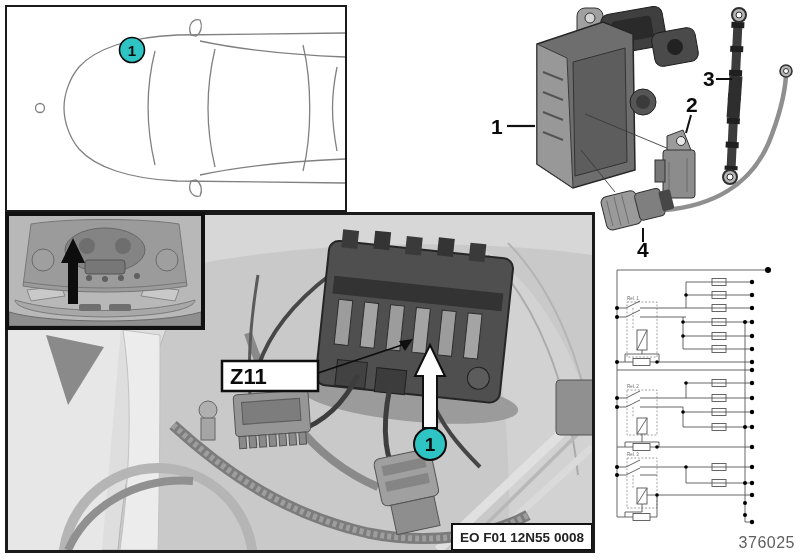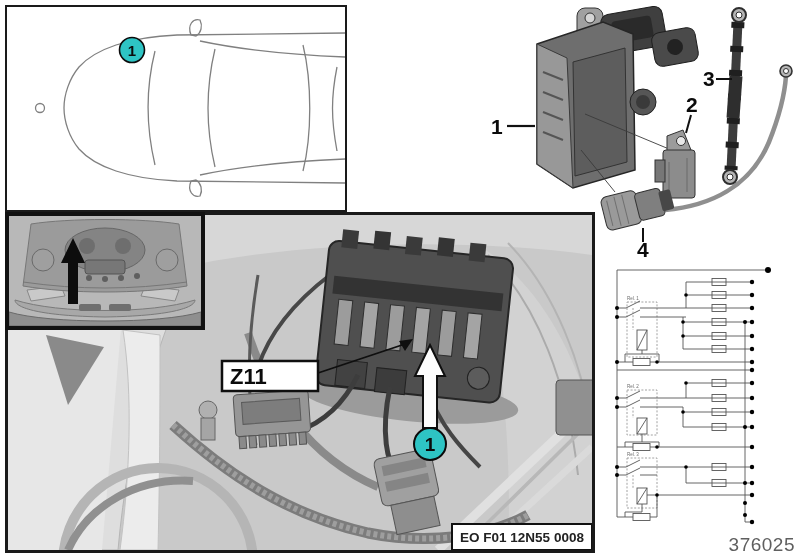--- a/index.html
+++ b/index.html
@@ -5,21 +5,21 @@
   html,body{margin:0;padding:0;background:#ffffff;}
   .stage{position:relative;width:800px;height:560px;background:#ffffff;overflow:hidden;
          font-family:"Liberation Sans",sans-serif;}
   .panel{position:absolute;box-sizing:content-box;background:#ffffff;}
   .panel-car{left:5px;top:5px;width:338px;height:203px;border:2px solid #1a1a1a;}
   .panel-photo{left:5px;top:212px;width:584px;height:335px;border:3px solid #1a1a1a;background:#22c55e;}
   .panel-inset{left:5px;top:212px;width:192px;height:110px;border:4px solid #111;background:#b5b5b5;z-index:5;}
   .parts-illustration{position:absolute;left:485px;top:2px;width:310px;height:258px;}
   .schematic{position:absolute;left:603px;top:260px;width:192px;height:290px;}
   .figure-number{position:absolute;left:700px;top:534px;width:95px;text-align:right;
-                 font-size:19px;color:#5f5f5f;letter-spacing:0.5px;}
+                 font-size:16px;color:#5f5f5f;letter-spacing:0.5px;}
   svg{display:block;}
   .callout-text{font-family:"Liberation Sans",sans-serif;font-weight:bold;fill:#0b0b0b;}
   .part-num{font-family:"Liberation Sans",sans-serif;font-weight:bold;font-size:21px;fill:#0b0b0b;}
   .relay-label{font-family:"Liberation Sans",sans-serif;font-size:4.5px;fill:#6a6a6a;}
   .sketch{stroke:#808080;fill:none;stroke-width:1.3;}
   .schem{stroke:#555;fill:none;stroke-width:0.9;}
   .schem-dash{stroke:#8a8a8a;fill:none;stroke-width:0.8;stroke-dasharray:2,1.6;}
 </style>
 </head>
 <body>

